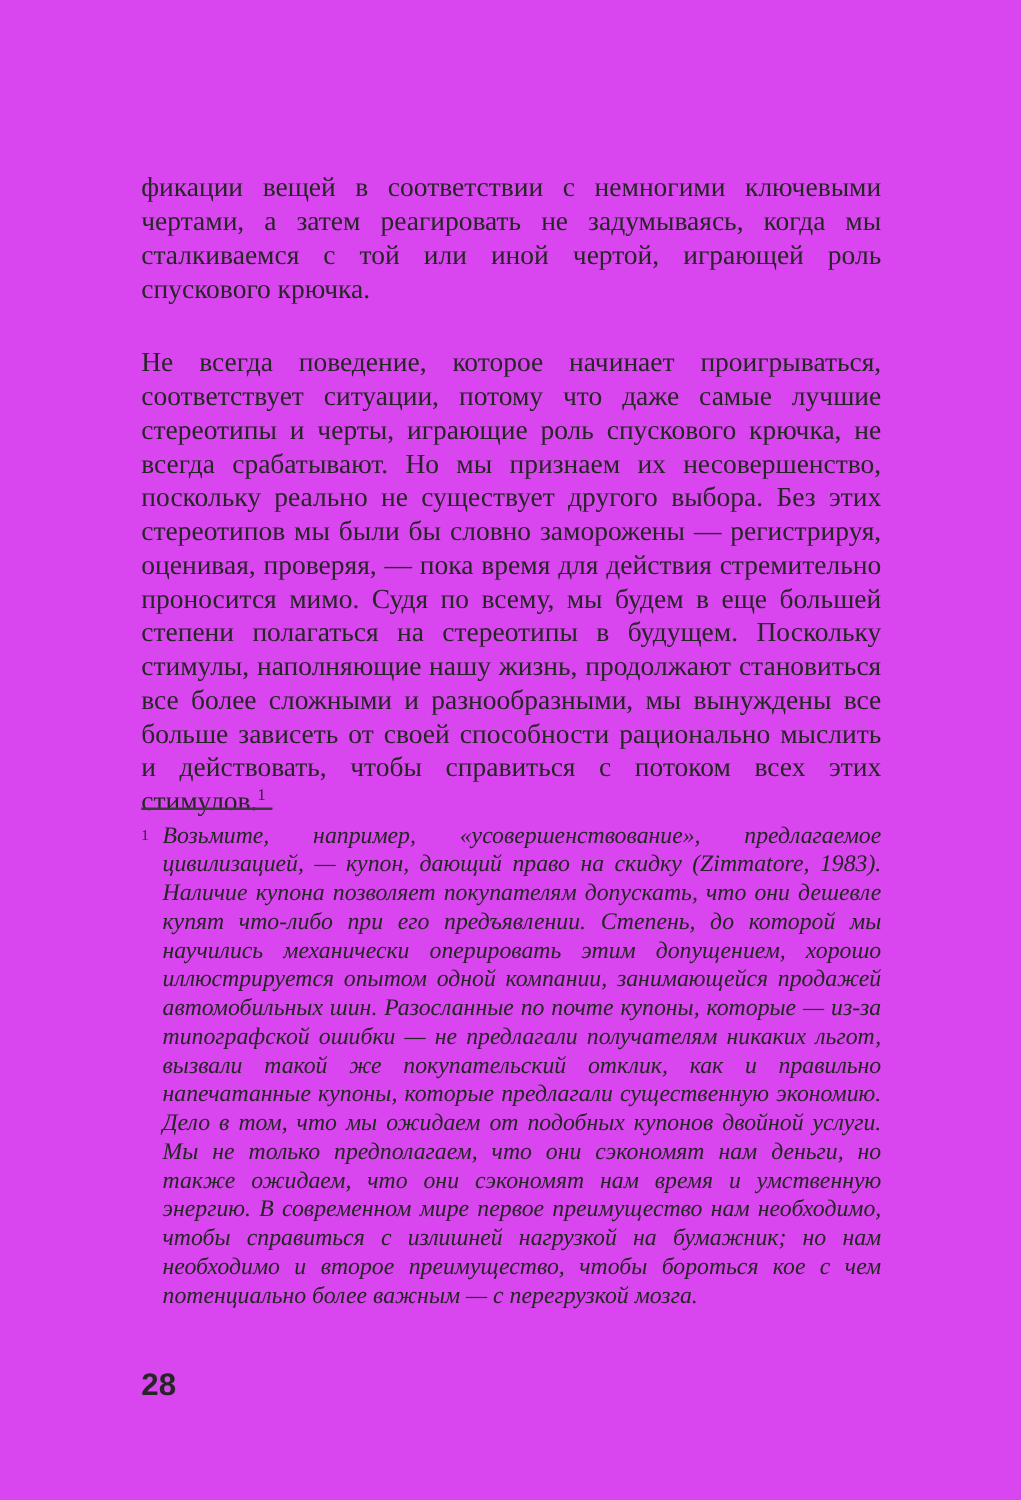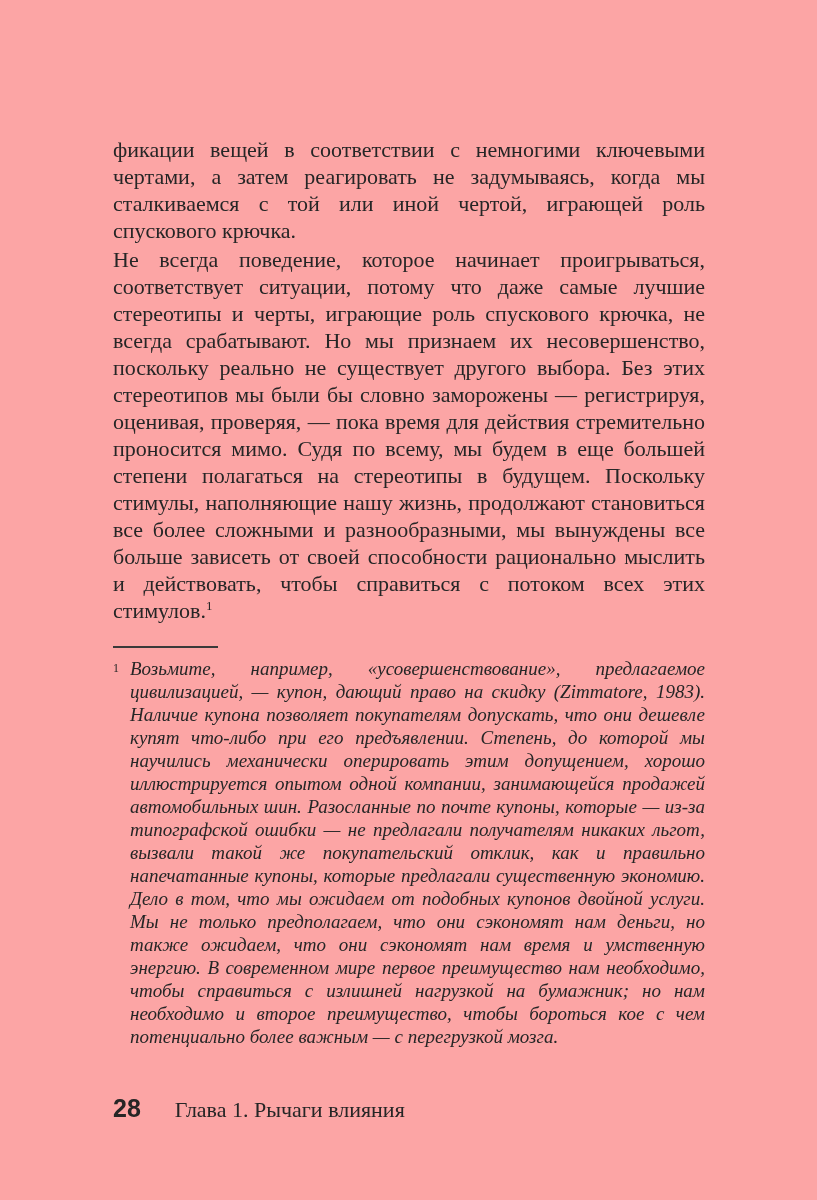--- a/index.html
+++ b/index.html
@@ -1,38 +1,38 @@
 <!DOCTYPE html>
 <html lang="ru"><head>
 <meta charset="utf-8">
 <style>
   * { margin: 0; padding: 0; box-sizing: border-box; }
   html, body { background: #ffffff; }
   .page {
     position: relative;
     width: 817px;
     height: 1200px;
-    background: #fca5a5;
+    background: #d946ef;
     overflow: hidden;
     font-family: "Liberation Serif", "DejaVu Serif", serif;
     color: #262626;
   }
   .main-text {
     position: absolute;
     left: 113px;
     top: 136px;
     width: 592px;
   }
   .main-text p {
     font-size: 22px;
     line-height: 27px;
     text-align: justify;
     color: #262626;
   }
-  .main-text p + p { margin-top: 2px; }
+  .main-text p + p { margin-top: 32px; }
   .footnote-ref {
     font-size: 13px;
     line-height: 0;
     vertical-align: super;
   }
   .footnote {
     position: absolute;
     left: 113px;
     top: 646px;
     width: 592px;
@@ -95,16 +95,15 @@
   <div class="footnote">
     <div class="footnote-rule"></div>
     <div class="footnote-body">
       <div class="footnote-marker">1</div>
       <div class="footnote-text">Возьмите, например, «усовершенствование», предлагаемое цивилизацией, — купон, дающий право на скидку (Zimmatore, 1983). Наличие купона позволяет покупателям допускать, что они дешевле купят что-либо при его предъявлении. Степень, до которой мы научились механически оперировать этим допущением, хорошо иллюстрируется опытом одной компании, занимающейся продажей автомобильных шин. Разосланные по почте купоны, которые — из-за типографской ошибки — не предлагали получателям никаких льгот, вызвали такой же покупательский отклик, как и правильно напечатанные купоны, которые предлагали существенную экономию. Дело в том, что мы ожидаем от подобных купонов двойной услуги. Мы не только предполагаем, что они сэкономят нам деньги, но также ожидаем, что они сэкономят нам время и умственную энергию. В современном мире первое преимущество нам необходимо, чтобы справиться с излишней нагрузкой на бумажник; но нам необходимо и второе преимущество, чтобы бороться кое с чем потенциально более важным — с перегрузкой мозга.</div>
     </div>
   </div>
 
   <div class="footer">
     <span class="page-number">28</span>
-    <span class="chapter-title">Глава 1. Рычаги влияния</span>
   </div>
 
 </div>
 
 </body></html>

